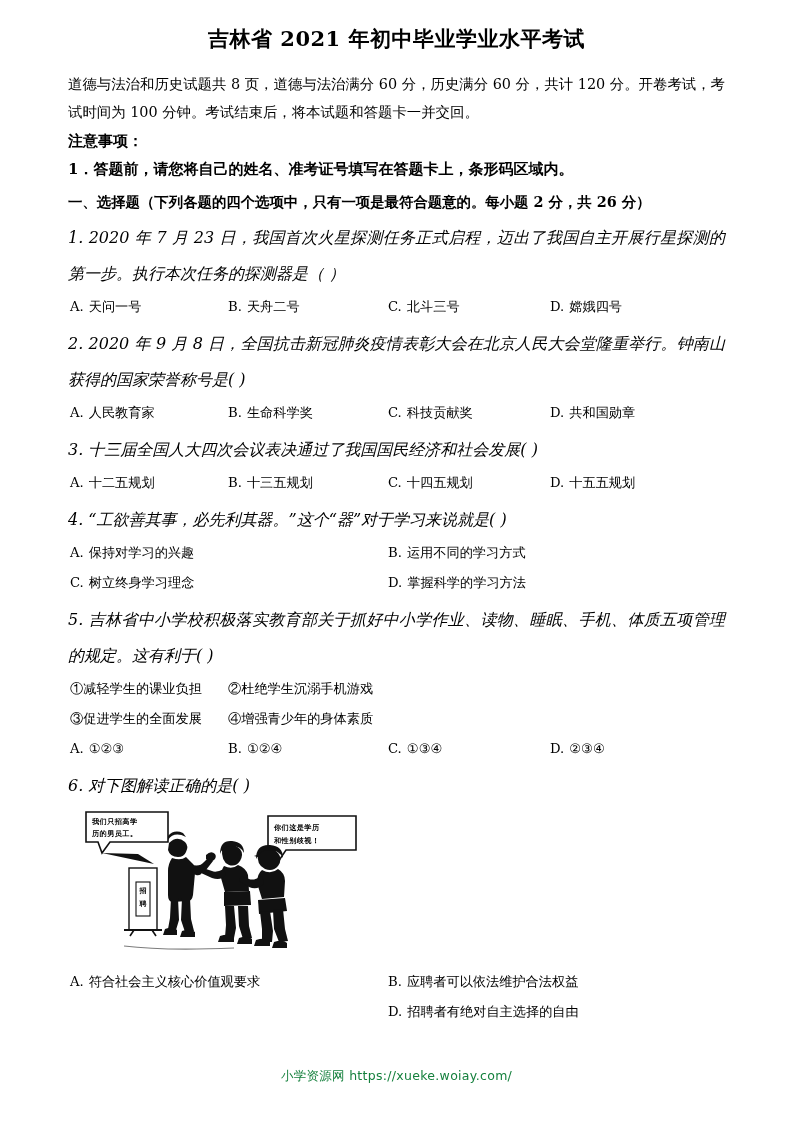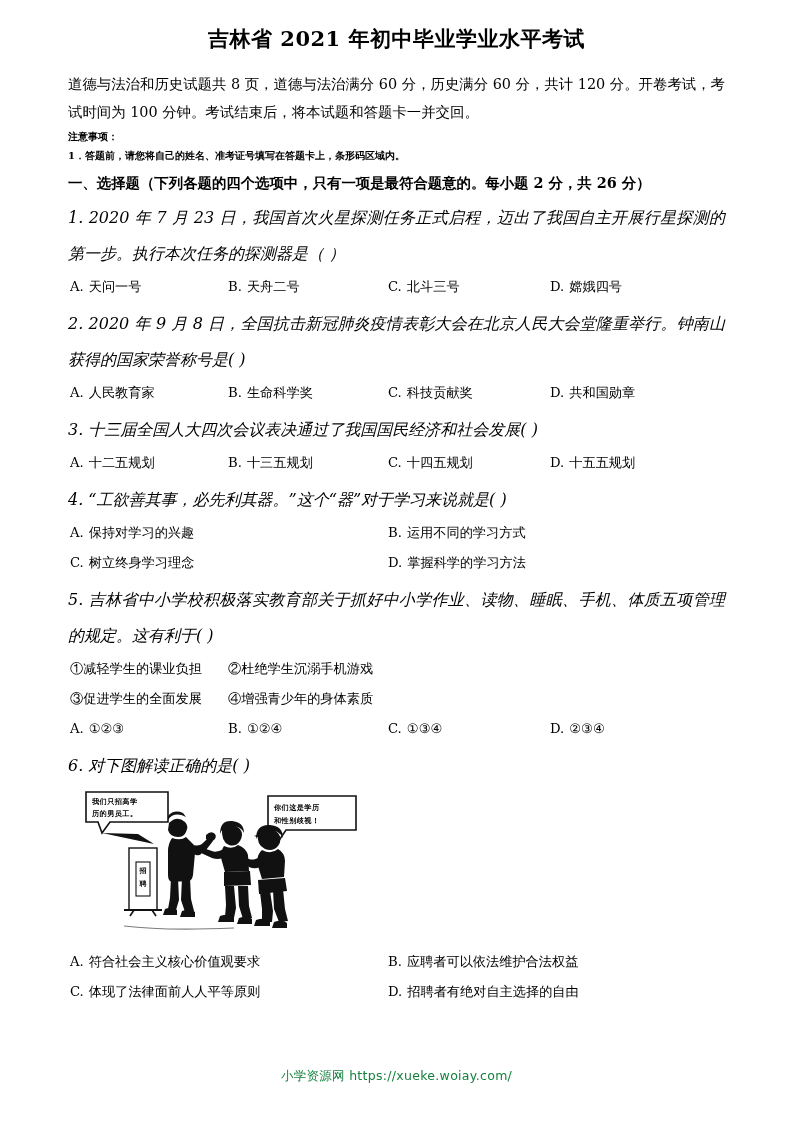--- a/index.html
+++ b/index.html
@@ -39,21 +39,21 @@
   
   .intro {
     margin-top: 19px;
     font-size: 14.4px;
     font-weight: normal;
     line-height: 1.92;
     text-align: justify;
     text-justify: inter-ideograph;
   }
   .note-line {
-    font-size: 10px;
+    font-size: 15px;
     font-weight: bold;
     line-height: 1.92;
   }
 
   
   .section-head {
     font-size: 14.4px;
     font-weight: bold;
     line-height: 1.9;
     margin-top: 4px;
@@ -282,19 +282,18 @@
 
       <path d="M52,136 q40,5 110,2" stroke="#111111" stroke-width="1.2" fill="none" opacity="0.55"></path>
     </svg>
   </div>
 
   <div class="opt-row" style="margin-top:12px;">
     <span class="opt h1"><span class="lbl">A.</span><span>符合社会主义核心价值观要求</span></span>
     <span class="opt h2"><span class="lbl">B.</span><span>应聘者可以依法维护合法权益</span></span>
   </div>
   <div class="opt-row">
-    <span class="opt h1"><span class="lbl">C.</span><span>体现了法律面前人人平等原则</span></span>
     <span class="opt h2"><span class="lbl">D.</span><span>招聘者有绝对自主选择的自由</span></span>
   </div>
 
 </div>
 
 <div class="watermark">小学资源网 https://xueke.woiay.com/</div>
 
 </body></html>

